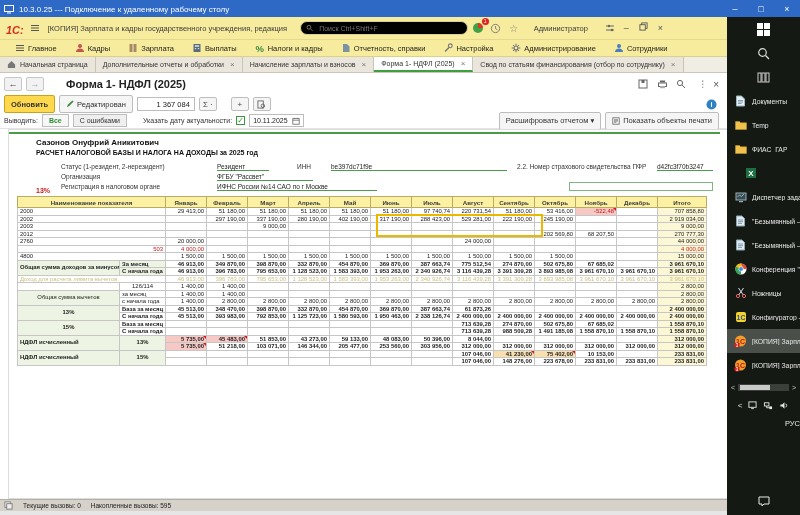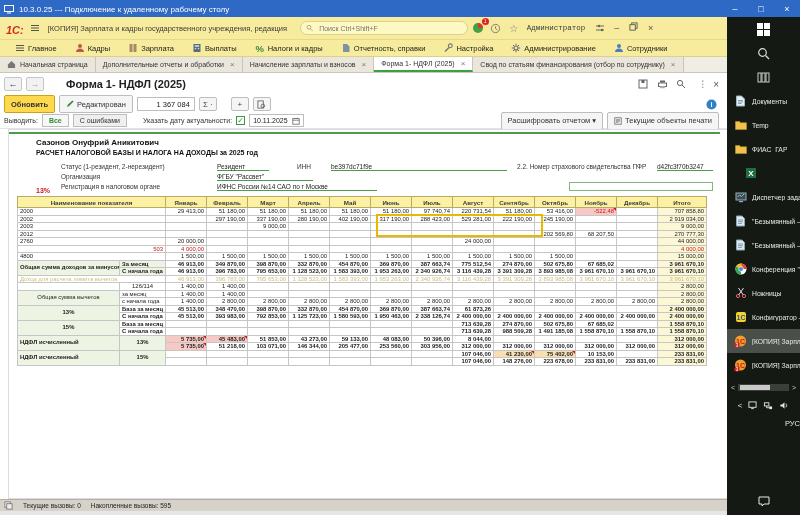--- a/index.html
+++ b/index.html
@@ -12,24 +12,24 @@
   .rdp-t{font-size:8px;flex:1;white-space:nowrap;overflow:hidden;}
   .rdp-btns{display:flex;gap:0;}
   .rdp-btns span{width:26px;text-align:center;font-size:9px;line-height:17px;cursor:default;}
 
   
   .app{position:absolute;left:0;top:17px;width:727px;height:494px;background:#fff;}
   .tbar{position:absolute;left:0;top:0;width:727px;height:23px;background:#f7ec9e;display:flex;align-items:center;border-bottom:1px solid #e3d88e;}
   .logo1c{color:#d22d1e;font-weight:bold;font-size:11px;margin:4px 6px 0 6px;font-style:italic;}
   .hamb{margin-right:8px;display:inline-flex;}
   .tbar-title{font-size:7.5px;color:#3a3a3a;white-space:nowrap;overflow:hidden;max-width:240px;}
-  .searchbox{margin-left:12px;width:168px;height:14px;background:#fef9c3;border:1px solid #dccf92;border-radius:8px;display:flex;align-items:center;padding:0 5px;gap:4px;}
+  .searchbox{margin-left:12px;width:168px;height:14px;background:#000000;border:1px solid #dccf92;border-radius:8px;display:flex;align-items:center;padding:0 5px;gap:4px;}
   .searchbox input{border:none;outline:none;background:transparent;font-size:7px;color:#8c8468;width:100%;}
   .tic{display:inline-flex;align-items:center;justify-content:center;width:16px;height:16px;margin-left:2px;}
-  .tbar-user{font-size:7.5px;color:#3a3a3a;margin:0 5px;font-family:Liberation Mono, monospace;}
+  .tbar-user{font-size:7.5px;color:#3a3a3a;margin:0 12px;}
   .winbtn{width:17px;text-align:center;font-size:9px;color:#555;line-height:22px;}
   .notif{position:relative;}
   .notif .badge{position:absolute;top:-2px;right:-3px;background:#e02020;color:#fff;border-radius:50%;width:7px;height:7px;font-size:5px;line-height:7px;text-align:center;}
 
   
   .mbar{position:absolute;left:0;top:23px;width:727px;height:17px;background:#f7ec9e;display:flex;align-items:center;padding-left:8px;gap:4px;border-bottom:1px solid #dcd18a;}
   .menu-item{display:flex;align-items:center;gap:3px;padding:0 7px;height:15px;cursor:pointer;}
   .menu-item .mi-lb{font-size:7.5px;color:#222;white-space:nowrap;}
   .mi-ic{display:inline-flex;width:10px;height:10px;}
 
@@ -360,21 +360,21 @@
             <path d="M1 4h8M3 2V1M7 2V1" stroke="#666"></path>
           </svg>
       </span>
       <span class="right-tools">
         <span class="btn">Расшифровать отчетом ▾</span>
         <span class="btn">
           <svg width="8" height="8" viewBox="0 0 10 10">
               <rect x="1" y="1" width="8" height="8" fill="none" stroke="#666"></rect>
               <path d="M2.5 3.5h5M2.5 5h5M2.5 6.5h3" stroke="#666"></path>
             </svg>
-          <span>Текущие объекты печати</span>
+          <span>Показать объекты печати</span>
         </span>
       </span>
     </div>
 
     <div class="report">
       <div class="sep"></div>
       <div class="pname">Сазонов Онуфрий Аникитович</div>
       <div class="ptitle">РАСЧЕТ НАЛОГОВОЙ БАЗЫ И НАЛОГА НА ДОХОДЫ за 2025 год</div>
 
       <span class="flab" style="left:52px;top:33px;">Статус (1-резидент, 2-нерезидент)</span>

